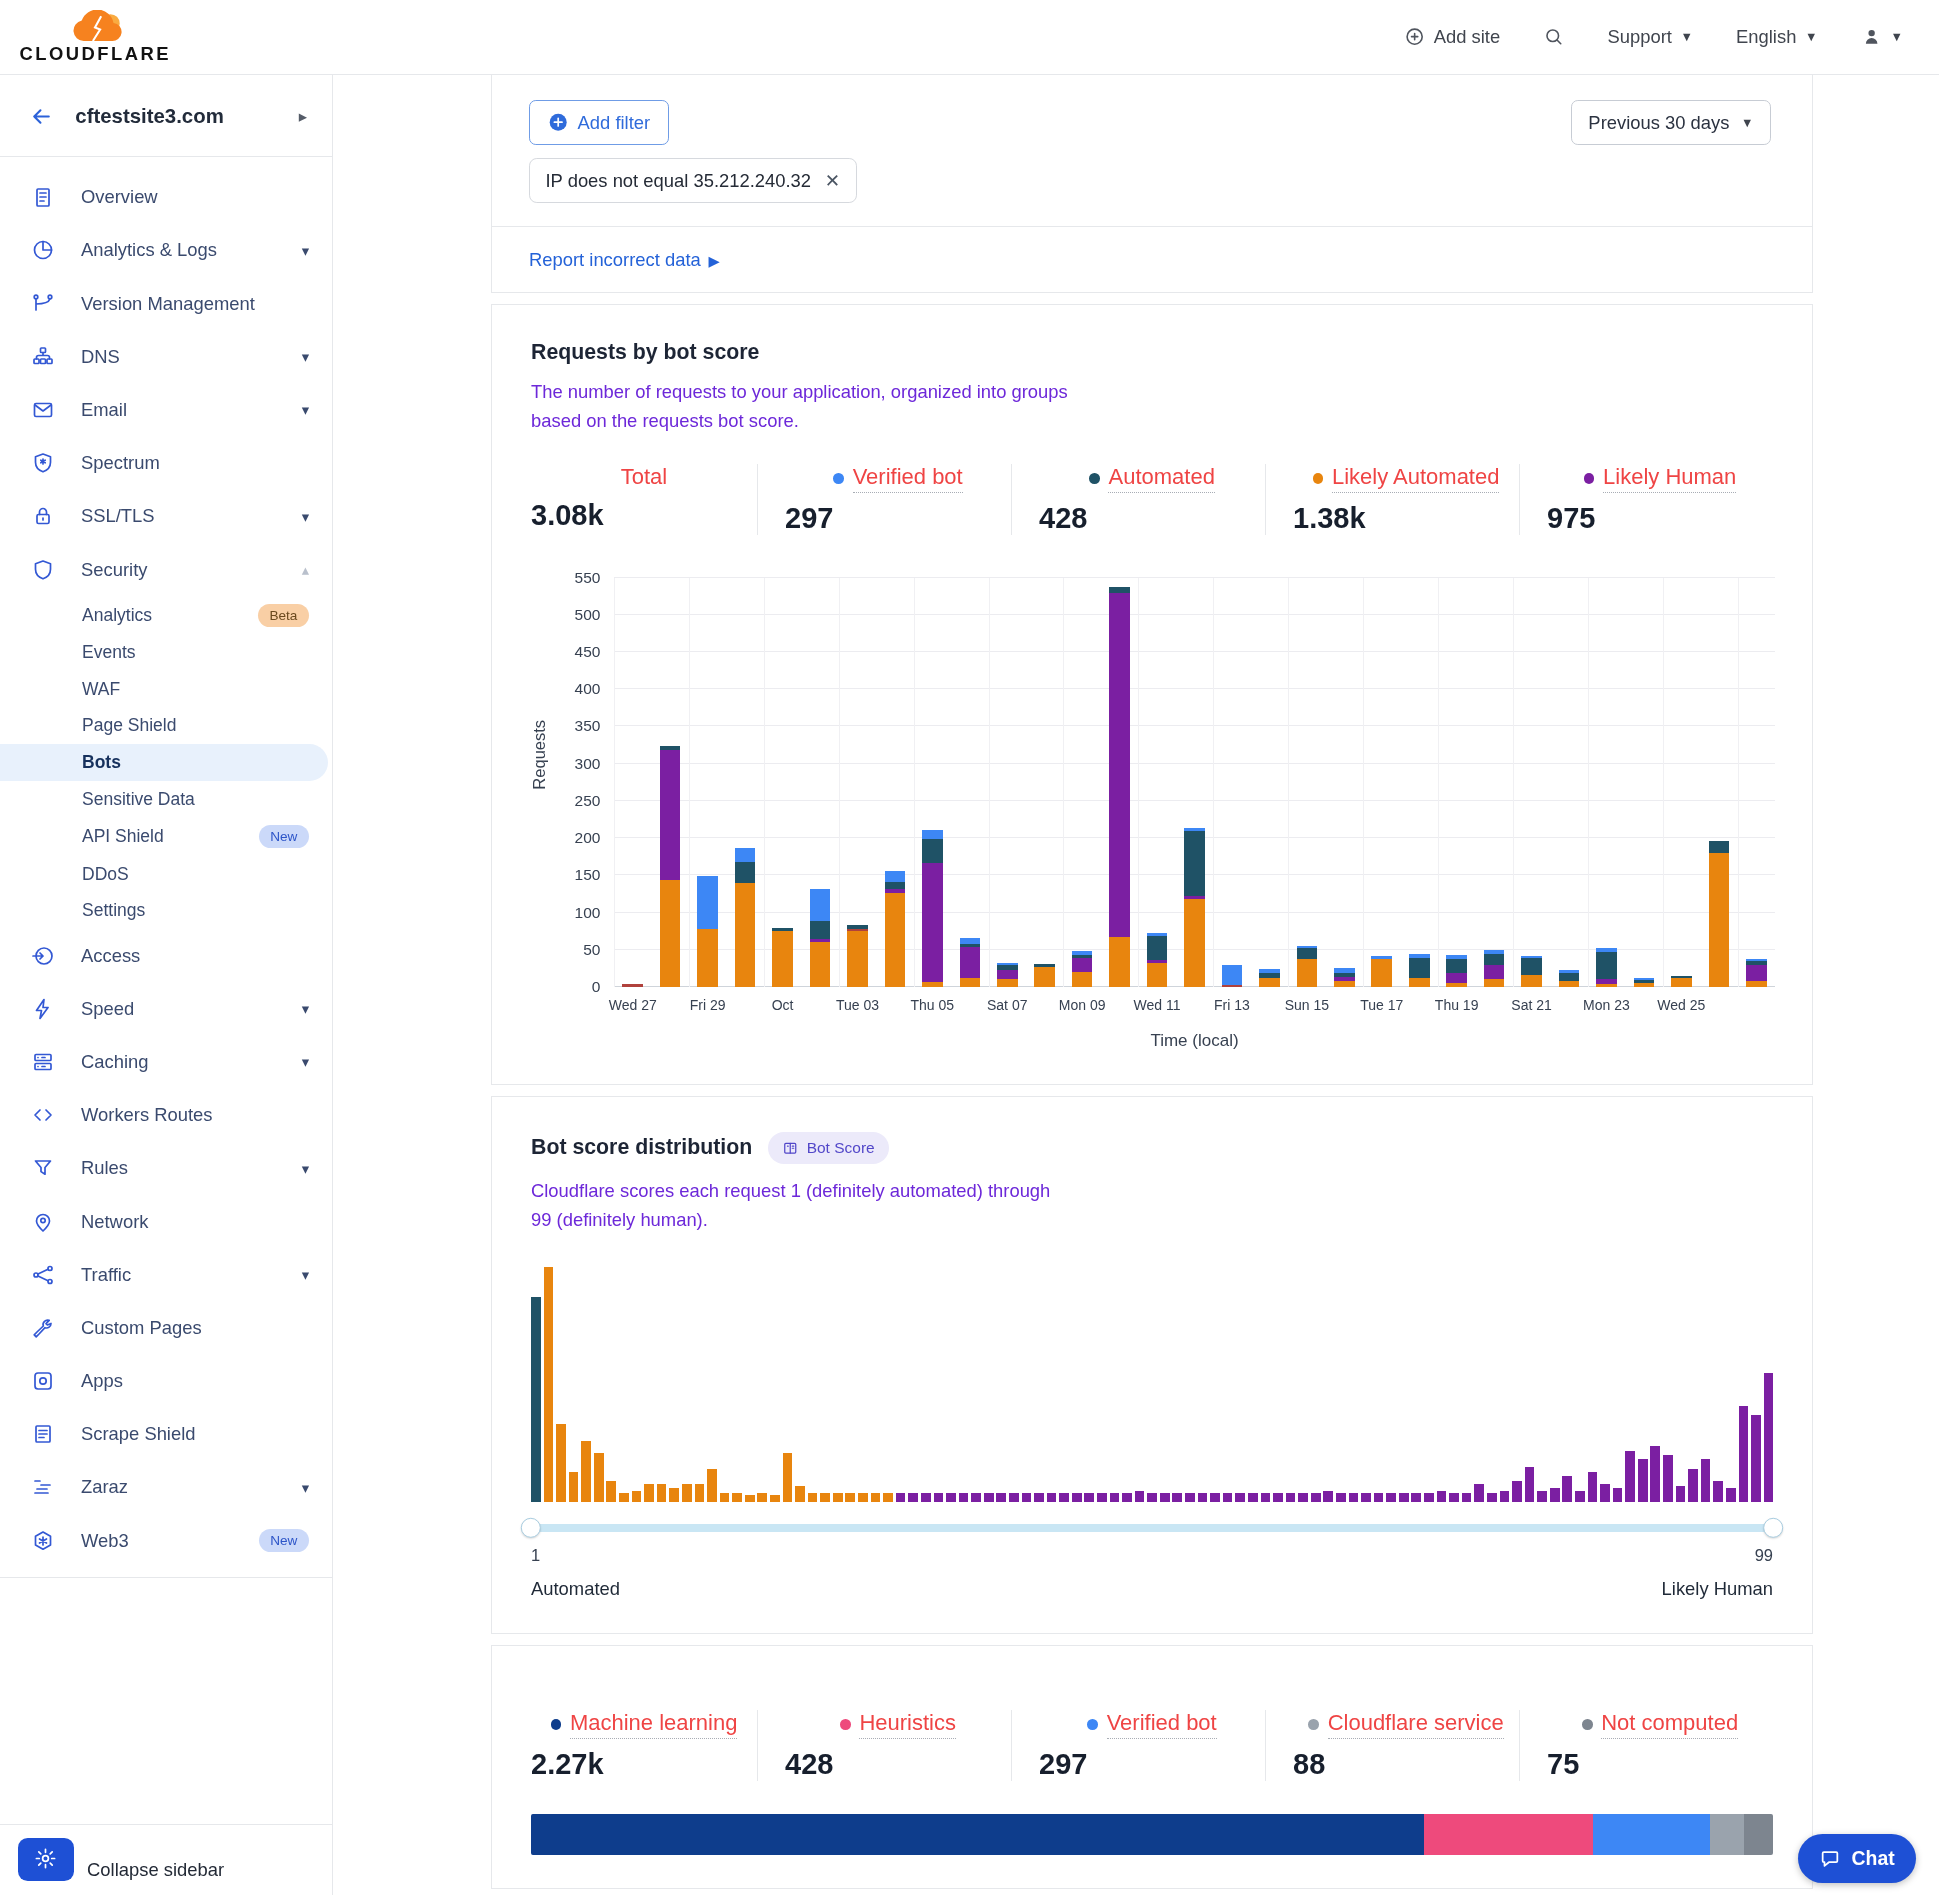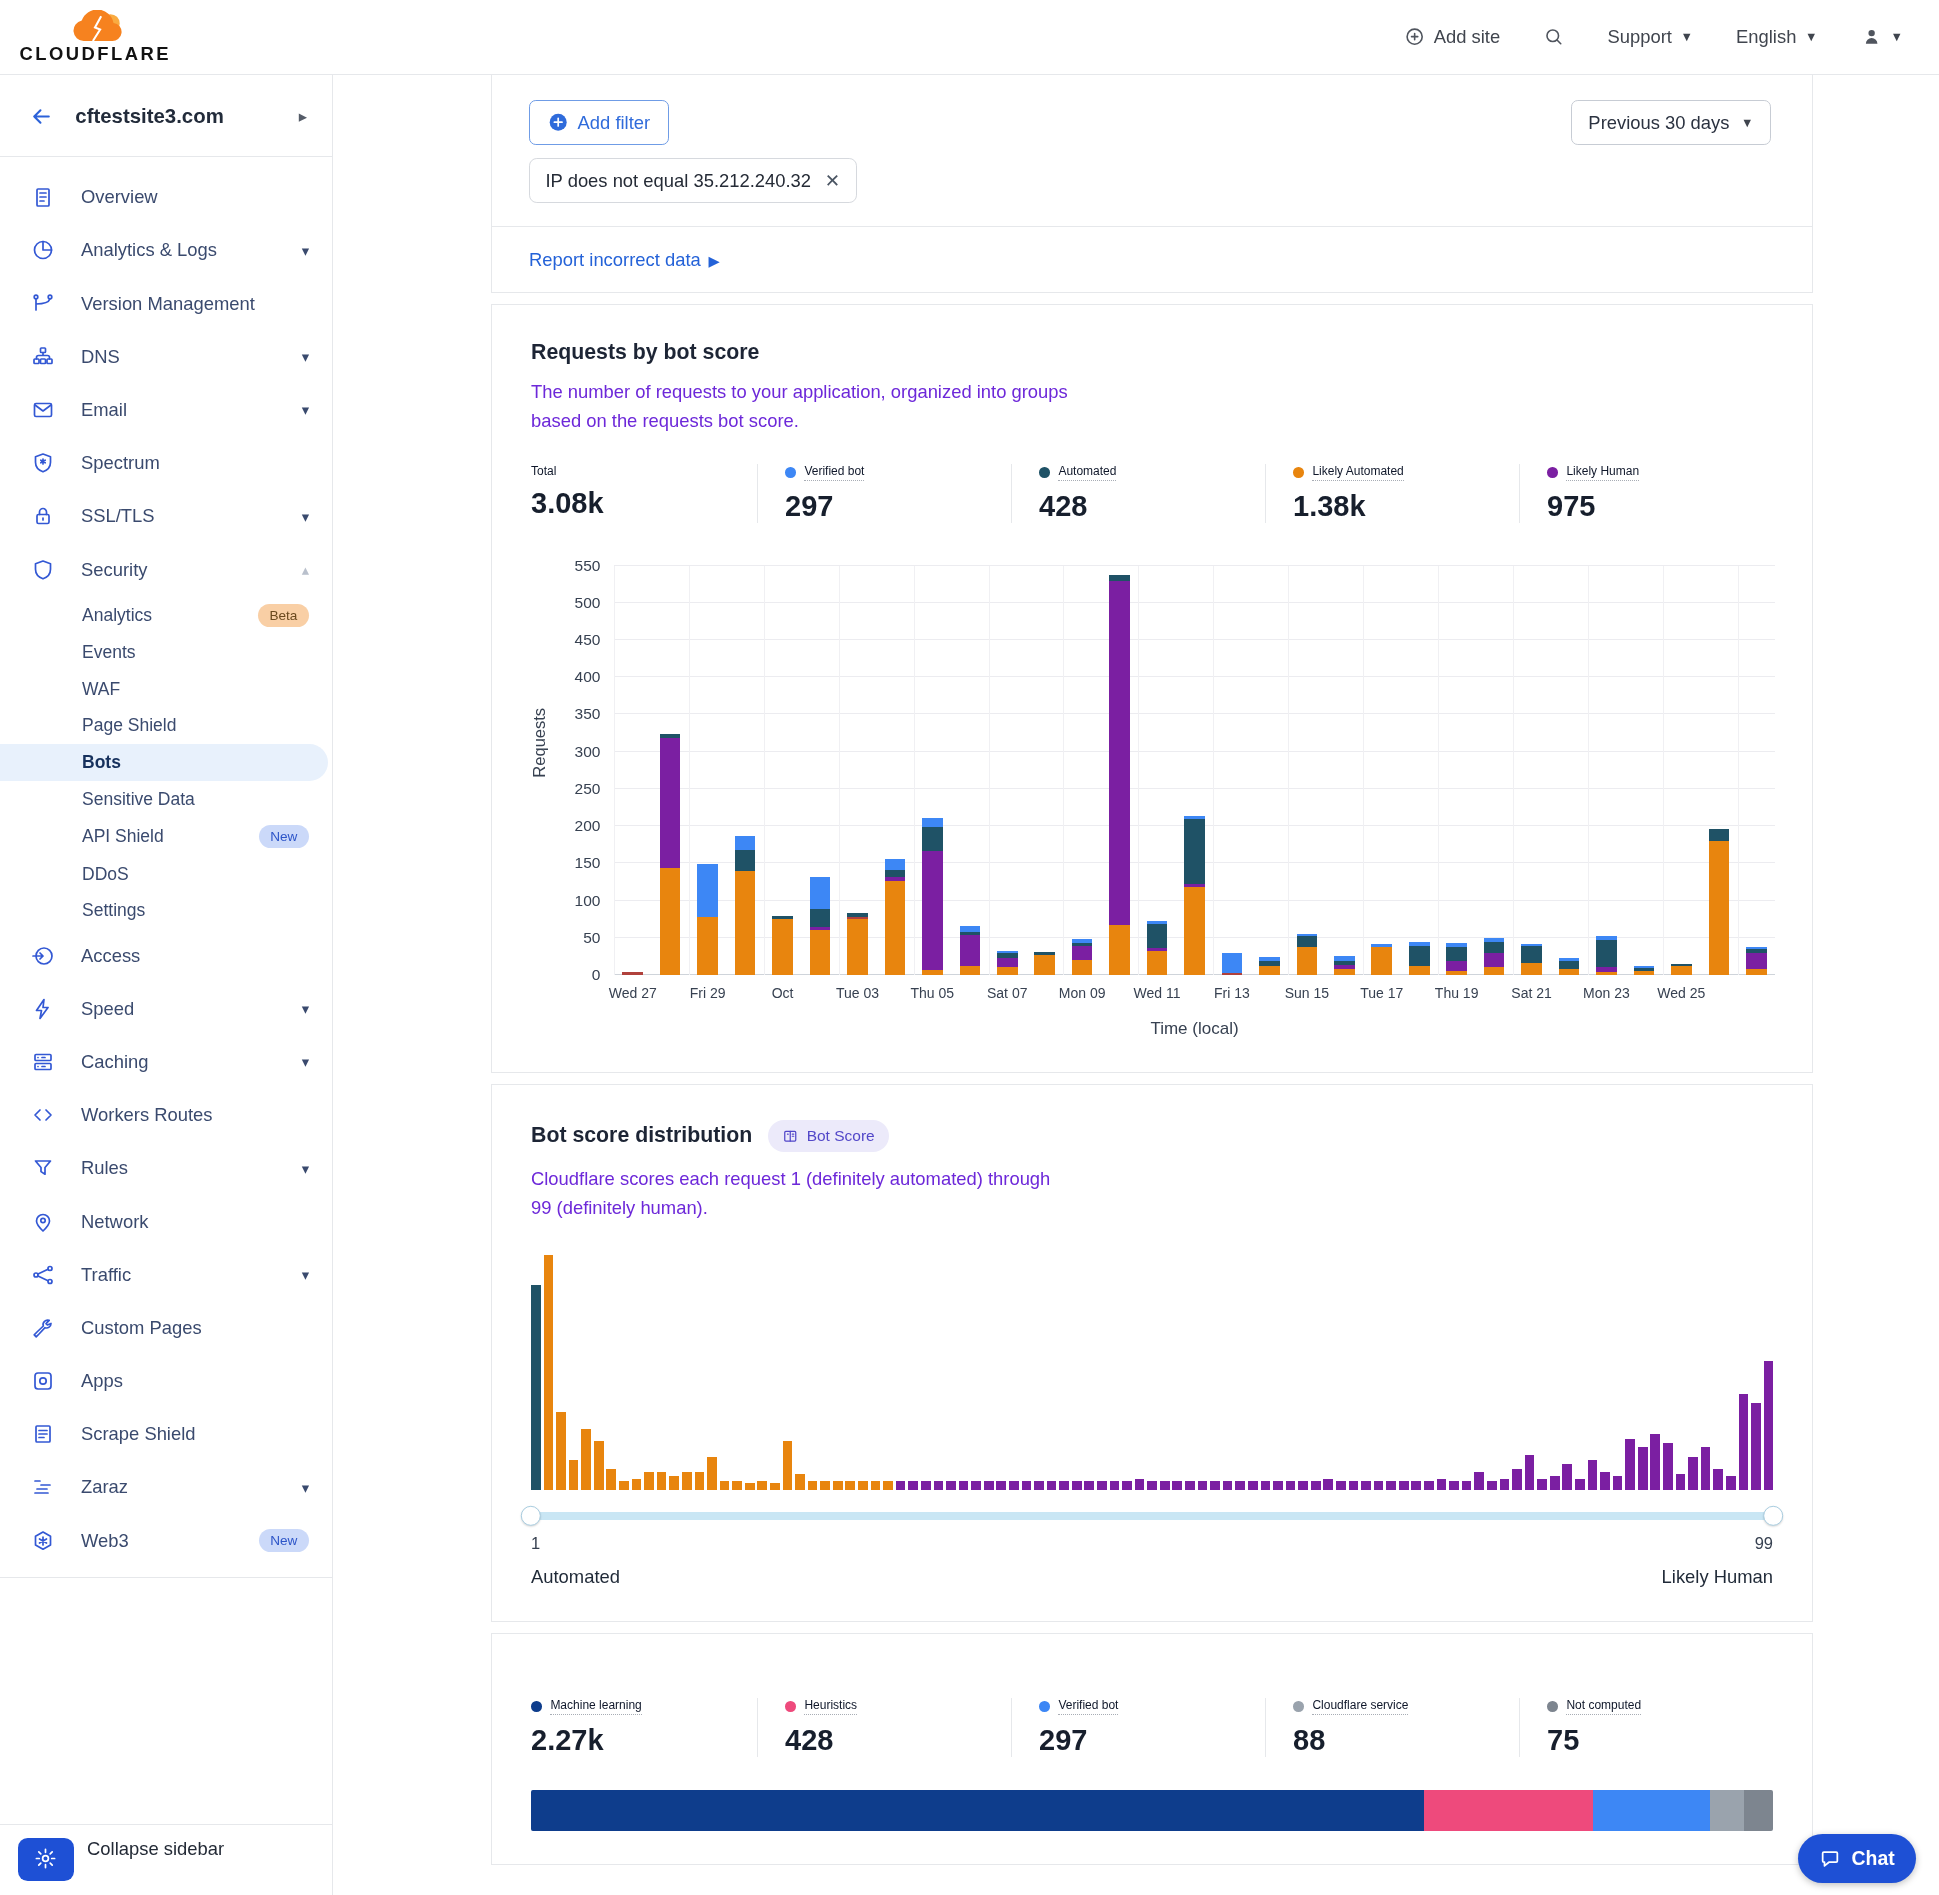--- a/index.html
+++ b/index.html
@@ -39,21 +39,21 @@
   .nav-chev { font-size:14.6px; color:#3a4a6e; }
   .nav-chev.up { color:#b9c0cc; }
   .nav-sub { display:flex; align-items:center; padding:7.8px 23px 7.8px 82px; cursor:pointer; }
   .nav-sub .nav-label { font-size:17.5px; }
   .nav-sub.active { background:#e8f1fc; border-radius:0 969px 969px 0; margin-right:3.9px; }
   .nav-sub.active .nav-label { font-weight:700; color:#16315d; }
   .badge { font-size:13.6px; padding:3.9px 11.6px; border-radius:969px; margin-left:11.6px; }
   .badge.beta { background:#f9cfa5; color:#6b4a1f; }
   .badge.new { background:#cbd9f9; color:#2d55c8; }
   .nav-divider { border-bottom:1px solid #e6e8eb; margin-top:9.7px; }
-  .sidebar-footer { border-top:1px solid #e6e8eb; padding:13.6px 17.5px; display:flex; align-items:flex-start; gap:13.6px; }
+  .sidebar-footer { border-top:1px solid #e6e8eb; padding:13.6px 17.5px; display:flex; align-items:flex-end; gap:13.6px; }
   .gear-btn { width:56px; height:43px; background:#1e50d5; border:none; border-radius:9.7px;
     color:#fff; display:flex; align-items:center; justify-content:center; cursor:pointer; }
   .gear-btn svg { width:23px; height:23px; }
   .collapse-label { font-size:18.4px; color:#232a36; }
 
   
   .top-block { border-left:1px solid #e6e8eb; border-right:1px solid #e6e8eb; border-bottom:1px solid #e6e8eb; }
   .filter-area { position:relative; padding:25px 37px 23px 37px; }
   .add-filter { display:inline-flex; align-items:center; gap:9.7px; border:1px solid #6f9ce6; border-radius:6.8px;
     background:#fff; color:#2f6bdb; font-size:18.4px; padding:10.7px 17.5px; cursor:pointer; font-family:inherit; }
@@ -76,21 +76,21 @@
   .doc-badge { display:inline-flex; align-items:center; gap:7.8px; background:#eceafa; color:#5247c9;
     border-radius:969px; font-size:15.5px; padding:6.8px 14.6px; cursor:pointer; }
   .doc-badge .icn { width:16.5px; height:16.5px; }
   .doc-badge .icn svg { width:100%; height:100%; }
   .card-desc { margin-top:13.6px; font-size:18.4px; line-height:1.55; color:#6d28d9; max-width:543px; }
 
   
   .stats-row { display:flex; margin-top:29px; }
   .stat { flex:1; padding-left:27px; border-left:1px solid #e6e8eb; }
   .stat:first-child { padding-left:0; border-left:none; }
-  .stat-label-row { display:flex; align-items:center; gap:8.7px; font-size:12px; color:#0f172a; }
+  .stat-label-row { display:flex; align-items:center; gap:8.7px; font-size:22px; color:#ef4444;justify-content:center; }
   .dot { width:10.7px; height:10.7px; border-radius:50%; flex:none; }
   .stat-label.dotted { border-bottom:1.9px dotted #a8adb5; padding-bottom:1.9px; }
   .stat-value { margin-top:8.7px; font-size:29px; font-weight:600; color:#171f2d; }
 
   
   .chart-wrap { position:relative; margin-top:43px; padding-left:83px; }
   .plot { position:relative; height:409px; width:1161px; }
   .gridline-h { position:absolute; left:0; right:0; height:1px; background:#ececf0; }
   .gridline-h.zero { background:#cfd4da; }
   .gridline-v { position:absolute; top:0; bottom:0; width:1px; background:#f0f0f3; }

